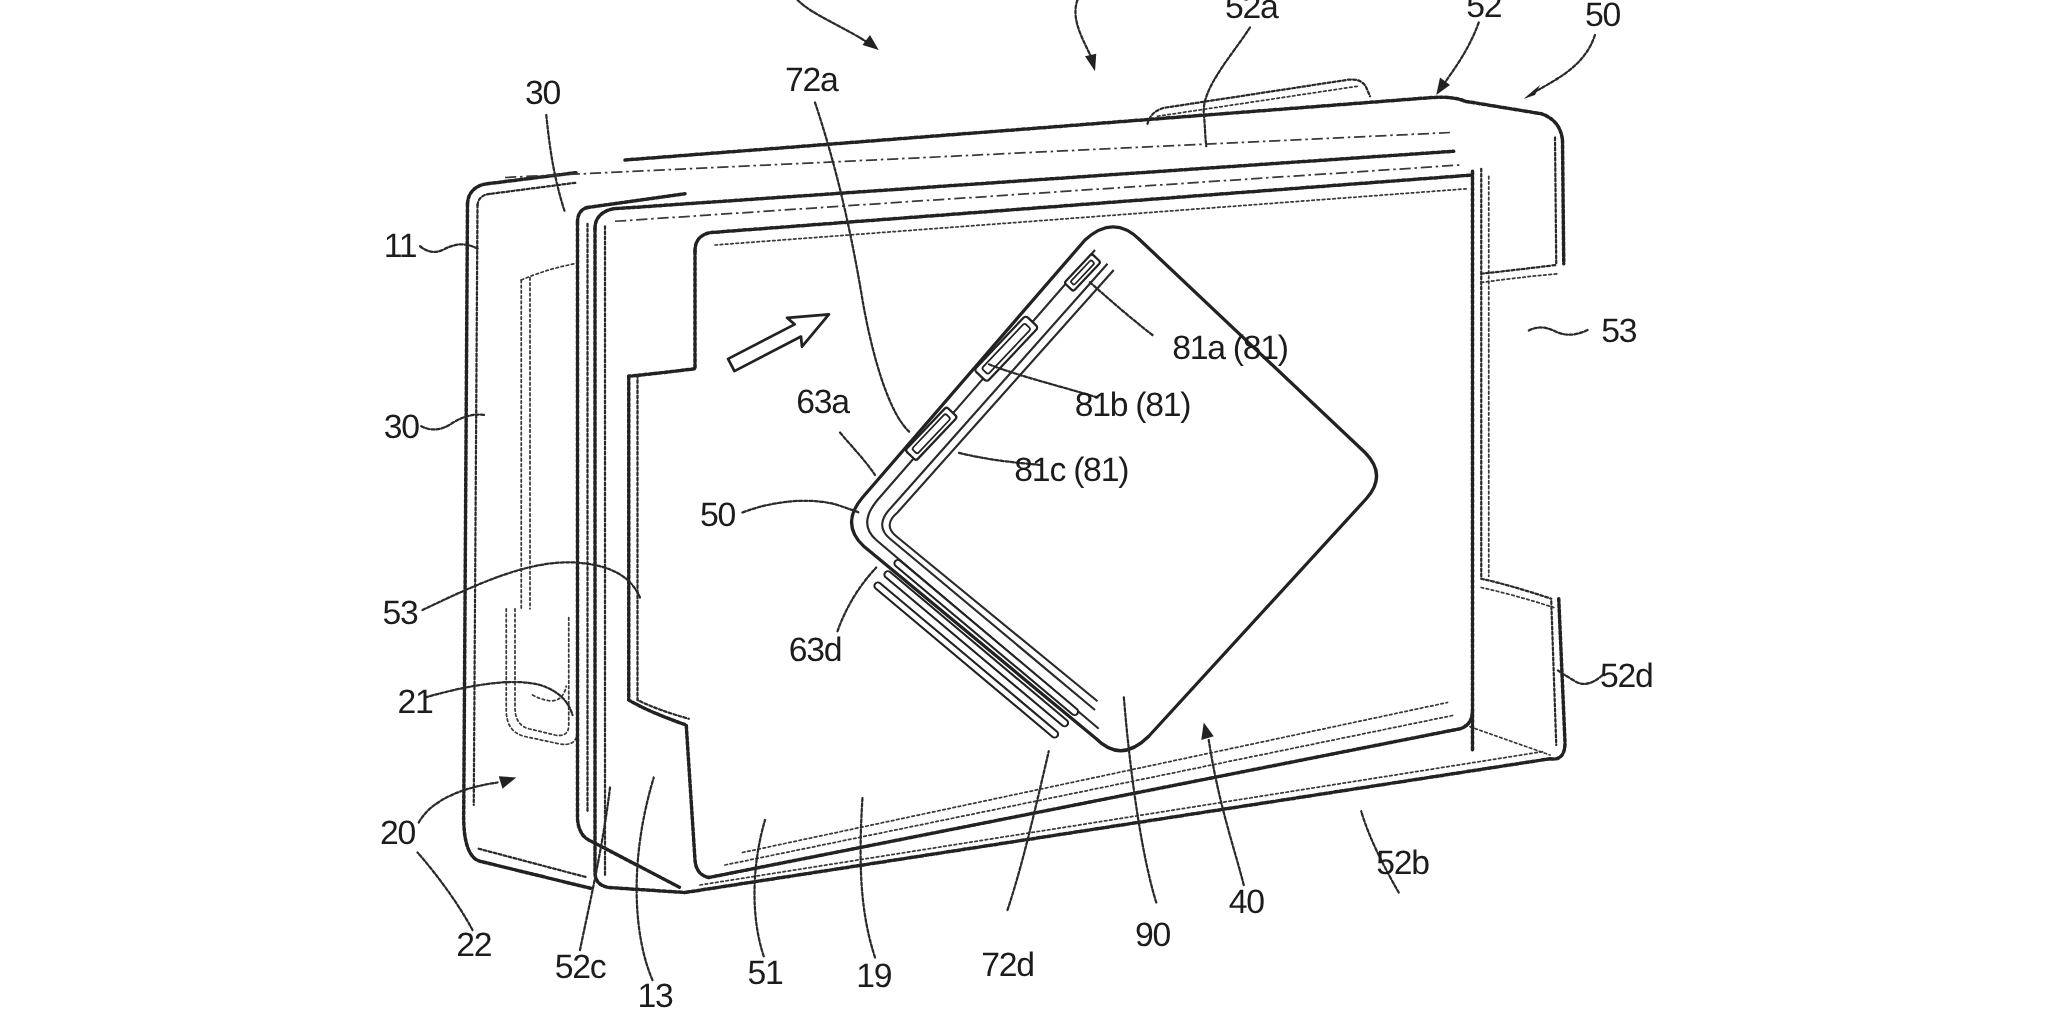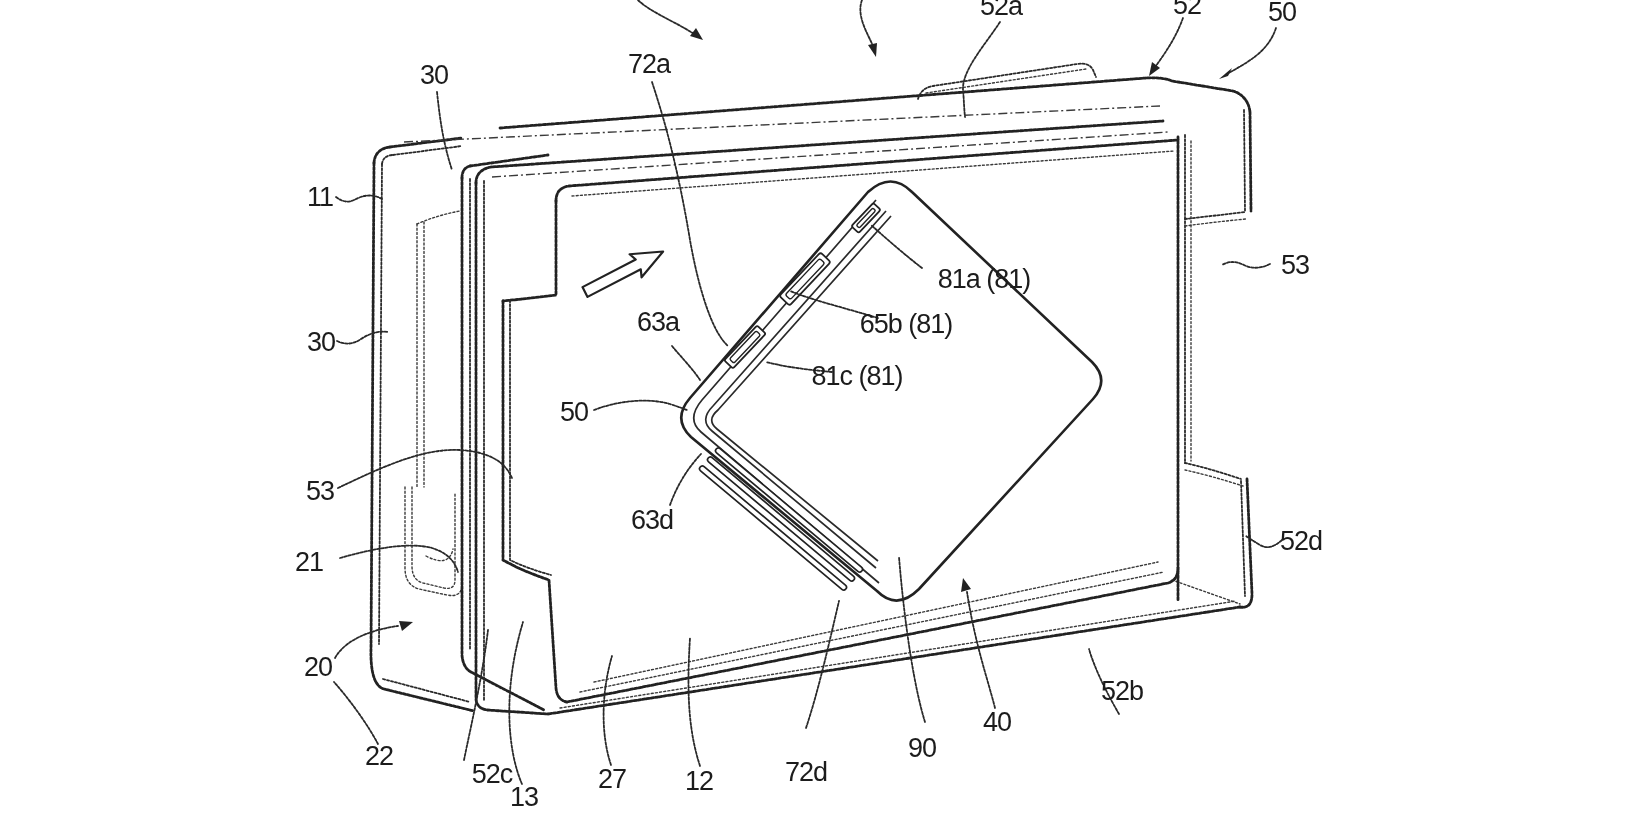--- a/index.html
+++ b/index.html
@@ -184,33 +184,33 @@
   </svg>
 
   <div class="ref-label" style="left:434px;top:75px">30</div>
   <div class="ref-label" style="left:649px;top:64px">72a</div>
   <div class="ref-label" style="left:1001px;top:6px">52a</div>
   <div class="ref-label" style="left:1187px;top:5px">52</div>
   <div class="ref-label" style="left:1282px;top:12px">50</div>
   <div class="ref-label" style="left:320px;top:197px">11</div>
   <div class="ref-label" style="left:321px;top:342px">30</div>
   <div class="ref-label" style="left:320px;top:491px">53</div>
-  <div class="ref-label" style="left:309px;top:562px">21</div>
+  <div class="ref-label" style="left:332px;top:562px">21</div>
   <div class="ref-label" style="left:318px;top:667px">20</div>
   <div class="ref-label" style="left:379px;top:756px">22</div>
-  <div class="ref-label" style="left:492px;top:774px">52c</div>
+  <div class="ref-label" style="left:464px;top:774px">52c</div>
   <div class="ref-label" style="left:524px;top:797px">13</div>
-  <div class="ref-label" style="left:612px;top:779px">27</div>
-  <div class="ref-label" style="left:699px;top:781px">12</div>
+  <div class="ref-label" style="left:612px;top:779px">51</div>
+  <div class="ref-label" style="left:699px;top:781px">19</div>
   <div class="ref-label" style="left:806px;top:772px">72d</div>
   <div class="ref-label" style="left:922px;top:748px">90</div>
   <div class="ref-label" style="left:997px;top:722px">40</div>
   <div class="ref-label" style="left:1122px;top:691px">52b</div>
   <div class="ref-label" style="left:658px;top:322px">63a</div>
   <div class="ref-label" style="left:574px;top:412px">50</div>
   <div class="ref-label" style="left:652px;top:520px">63d</div>
   <div class="ref-label" style="left:984px;top:279px">81a (81)</div>
-  <div class="ref-label" style="left:906px;top:324px">65b (81)</div>
+  <div class="ref-label" style="left:906px;top:324px">81b (81)</div>
   <div class="ref-label" style="left:857px;top:376px">81c (81)</div>
   <div class="ref-label" style="left:1295px;top:265px">53</div>
   <div class="ref-label" style="left:1301px;top:541px">52d</div>
 
 </div>
 
 </body></html>

